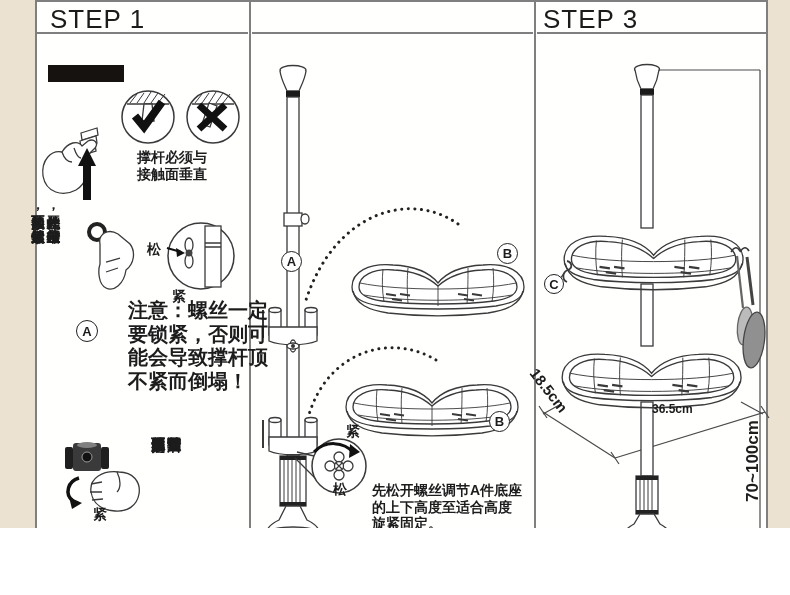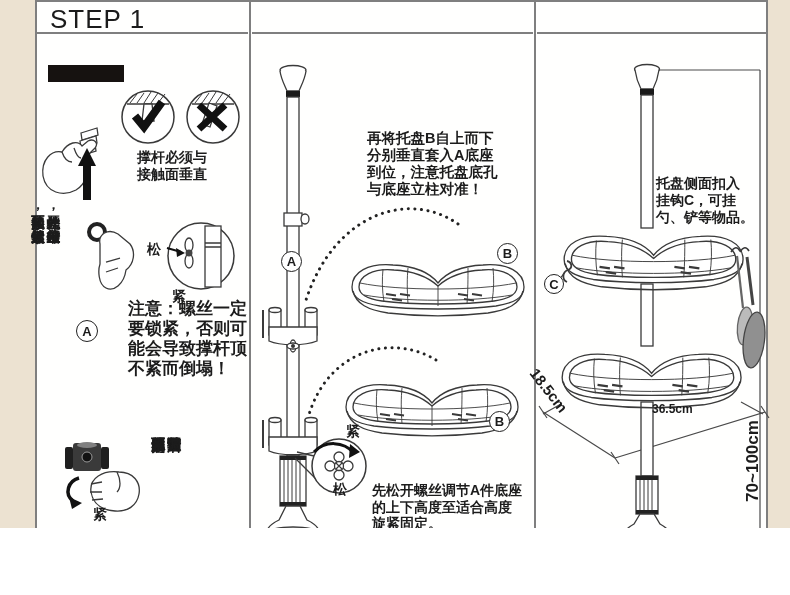--- a/index.html
+++ b/index.html
@@ -230,45 +230,39 @@
   </svg>
 
   <div class="step-title" style="left:50px">STEP 1</div>
   <div class="txt" style="left:137px;top:149px;font-size:14px">撑杆必须与
 接触面垂直</div>
   <div class="vtxt" style="left:30px;top:205px;height:198px;font-size:13.5px;line-height:1.15">先松开螺丝，向上拉起伸缩杆
 顶紧接触面，然后锁紧螺丝</div>
   <div class="lbl" style="left:147px;top:241px">松</div>
   <div class="lbl" style="left:172px;top:288px">紧</div>
   <div class="circ" style="left:76px;top:320px;width:22px;height:22px">A</div>
-  <div class="txt" style="left:128px;top:299px;font-size:17px">注意：螺丝一定
+  <div class="txt" style="left:128px;top:299px;font-size:20px">注意：螺丝一定
 要锁紧，否则可
 能会导致撑杆顶
 不紧而倒塌！</div>
   <div class="vtxt" style="left:150px;top:426px;height:130px;font-size:14px;line-height:1.13">最后旋转调节微调
 使接触面之间顶紧</div>
   <div class="lbl" style="left:93px;top:506px">紧</div>
 
-  <div class="txt" style="left:367px;top:130px;font-size:14.5px">再将托盘B自上而下
-分别垂直套入A底座
-到位，注意托盘底孔
-与底座立柱对准！</div>
   <div class="circ" style="left:281px;top:251px;width:21px;height:21px">A</div>
   <div class="circ" style="left:497px;top:243px;width:21px;height:21px">B</div>
   <div class="circ" style="left:489px;top:411px;width:21px;height:21px">B</div>
   <div class="lbl" style="left:346px;top:423px">紧</div>
   <div class="lbl" style="left:333px;top:481px">松</div>
   <div class="txt" style="left:372px;top:482px;font-size:14px">先松开螺丝调节A件底座
 的上下高度至适合高度
 旋紧固定。
 注意：螺丝一定要锁紧，
 否则承重后可能会导致
 托盘滑落！</div>
 
-  <div class="txt" style="left:656px;top:175px;font-size:14px;line-height:1.22">托盘侧面扣入
-挂钩C，可挂
-勺、铲等物品。</div>
+  <div class="step-title" style="left:543px">STEP 3</div>
   <div class="circ" style="left:544px;top:274px;width:20px;height:20px">C</div>
   <div class="txt rot-depth" style="left:540px;top:365px;font-size:15px;white-space:nowrap">18.5cm</div>
   <div class="txt" style="left:652px;top:402px;font-size:12px;white-space:nowrap">36.5cm</div>
   <div class="txt rot-height" style="left:700px;top:452px;width:104px;height:18px;font-size:17px;text-align:center;white-space:nowrap">70~100cm</div>
 
 </div>
 
 </body></html>

